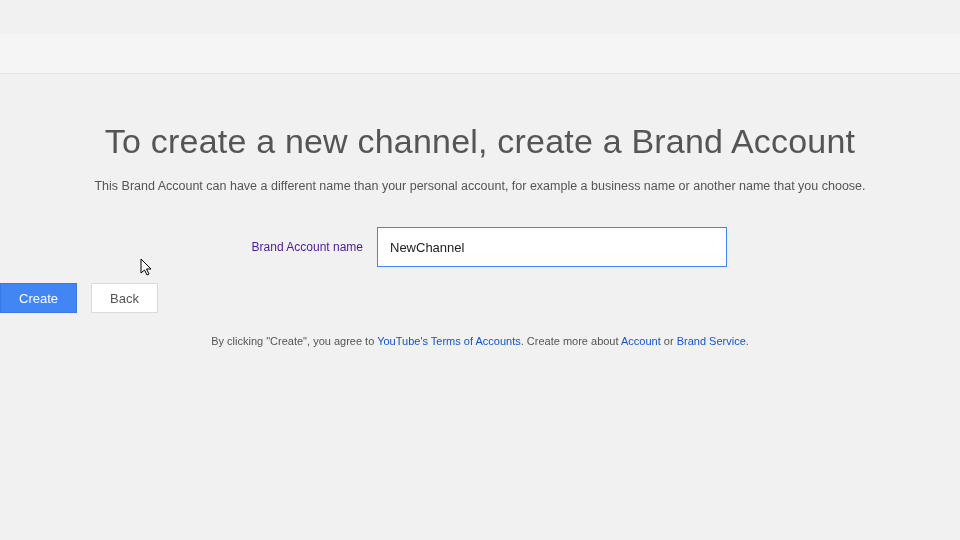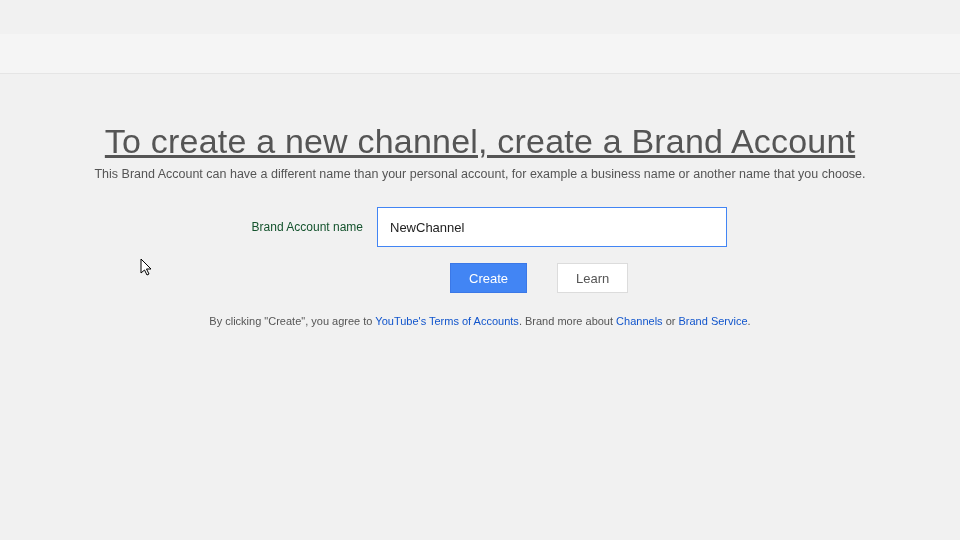--- a/index.html
+++ b/index.html
@@ -24,56 +24,54 @@
     }
     .content {
       text-align: center;
       padding-top: 48px;
     }
     .page-title {
       font-size: 34px;
       font-weight: 300;
       color: #555;
       letter-spacing: 0.2px;
-      margin-bottom: 6px;
-      text-decoration: underline;
+      margin-bottom: 18px;
     }
     .page-subtitle {
       font-size: 12.5px;
       color: #555;
-      margin-bottom: 26px;
+      margin-bottom: 34px;
     }
     .form-row {
       display: flex;
       align-items: center;
       justify-content: center;
       gap: 14px;
       margin-bottom: 16px;
     }
     .field-label {
       font-size: 12px;
-      color: #14532d;
+      color: #4c1d95;
       width: 130px;
       text-align: right;
     }
     .text-input {
       width: 350px;
       height: 40px;
       padding: 8px 12px;
       font-size: 13px;
       color: #222;
       border: 1px solid #4285f4;
       background: #fff;
       outline: none;
     }
     .button-row {
       display: flex;
       align-items: center;
-      gap: 30px;
-      margin-left: 450px;
+      gap: 14px;
       margin-bottom: 22px;
     }
     .btn {
       height: 30px;
       padding: 0 18px;
       font-size: 13px;
       border: 1px solid transparent;
       cursor: pointer;
     }
     .btn-primary {
@@ -113,23 +111,23 @@
   <h1 class="page-title">To create a new channel, create a Brand Account</h1>
   <p class="page-subtitle">This Brand Account can have a different name than your personal account, for example a business name or another name that you choose.</p>
 
   <div class="form-row">
     <label class="field-label">Brand Account name</label>
     <input type="text" class="text-input" value="NewChannel" style="">
   </div>
 
   <div class="button-row">
     <button class="btn btn-primary">Create</button>
-    <button class="btn btn-secondary">Learn</button>
+    <button class="btn btn-secondary">Back</button>
   </div>
 
   <p class="legal">
-    <span>By clicking "Create", you agree to </span><a href="#">YouTube's Terms of Accounts</a><span>. Brand more about </span><a href="#">Channels</a><span> or </span><a href="#">Brand Service</a><span>.</span>
+    <span>By clicking "Create", you agree to </span><a href="#">YouTube's Terms of Accounts</a><span>. Create more about </span><a href="#">Account</a><span> or </span><a href="#">Brand Service</a><span>.</span>
   </p>
 </div>
 
 <svg class="cursor" viewBox="0 0 12 18">
   <path d="M0 0 L0 14 L3.5 11 L6 16 L8 15 L5.5 10 L10 10 Z" fill="#fff" stroke="#000" stroke-width="1"></path>
 </svg>
 
 </body></html>

